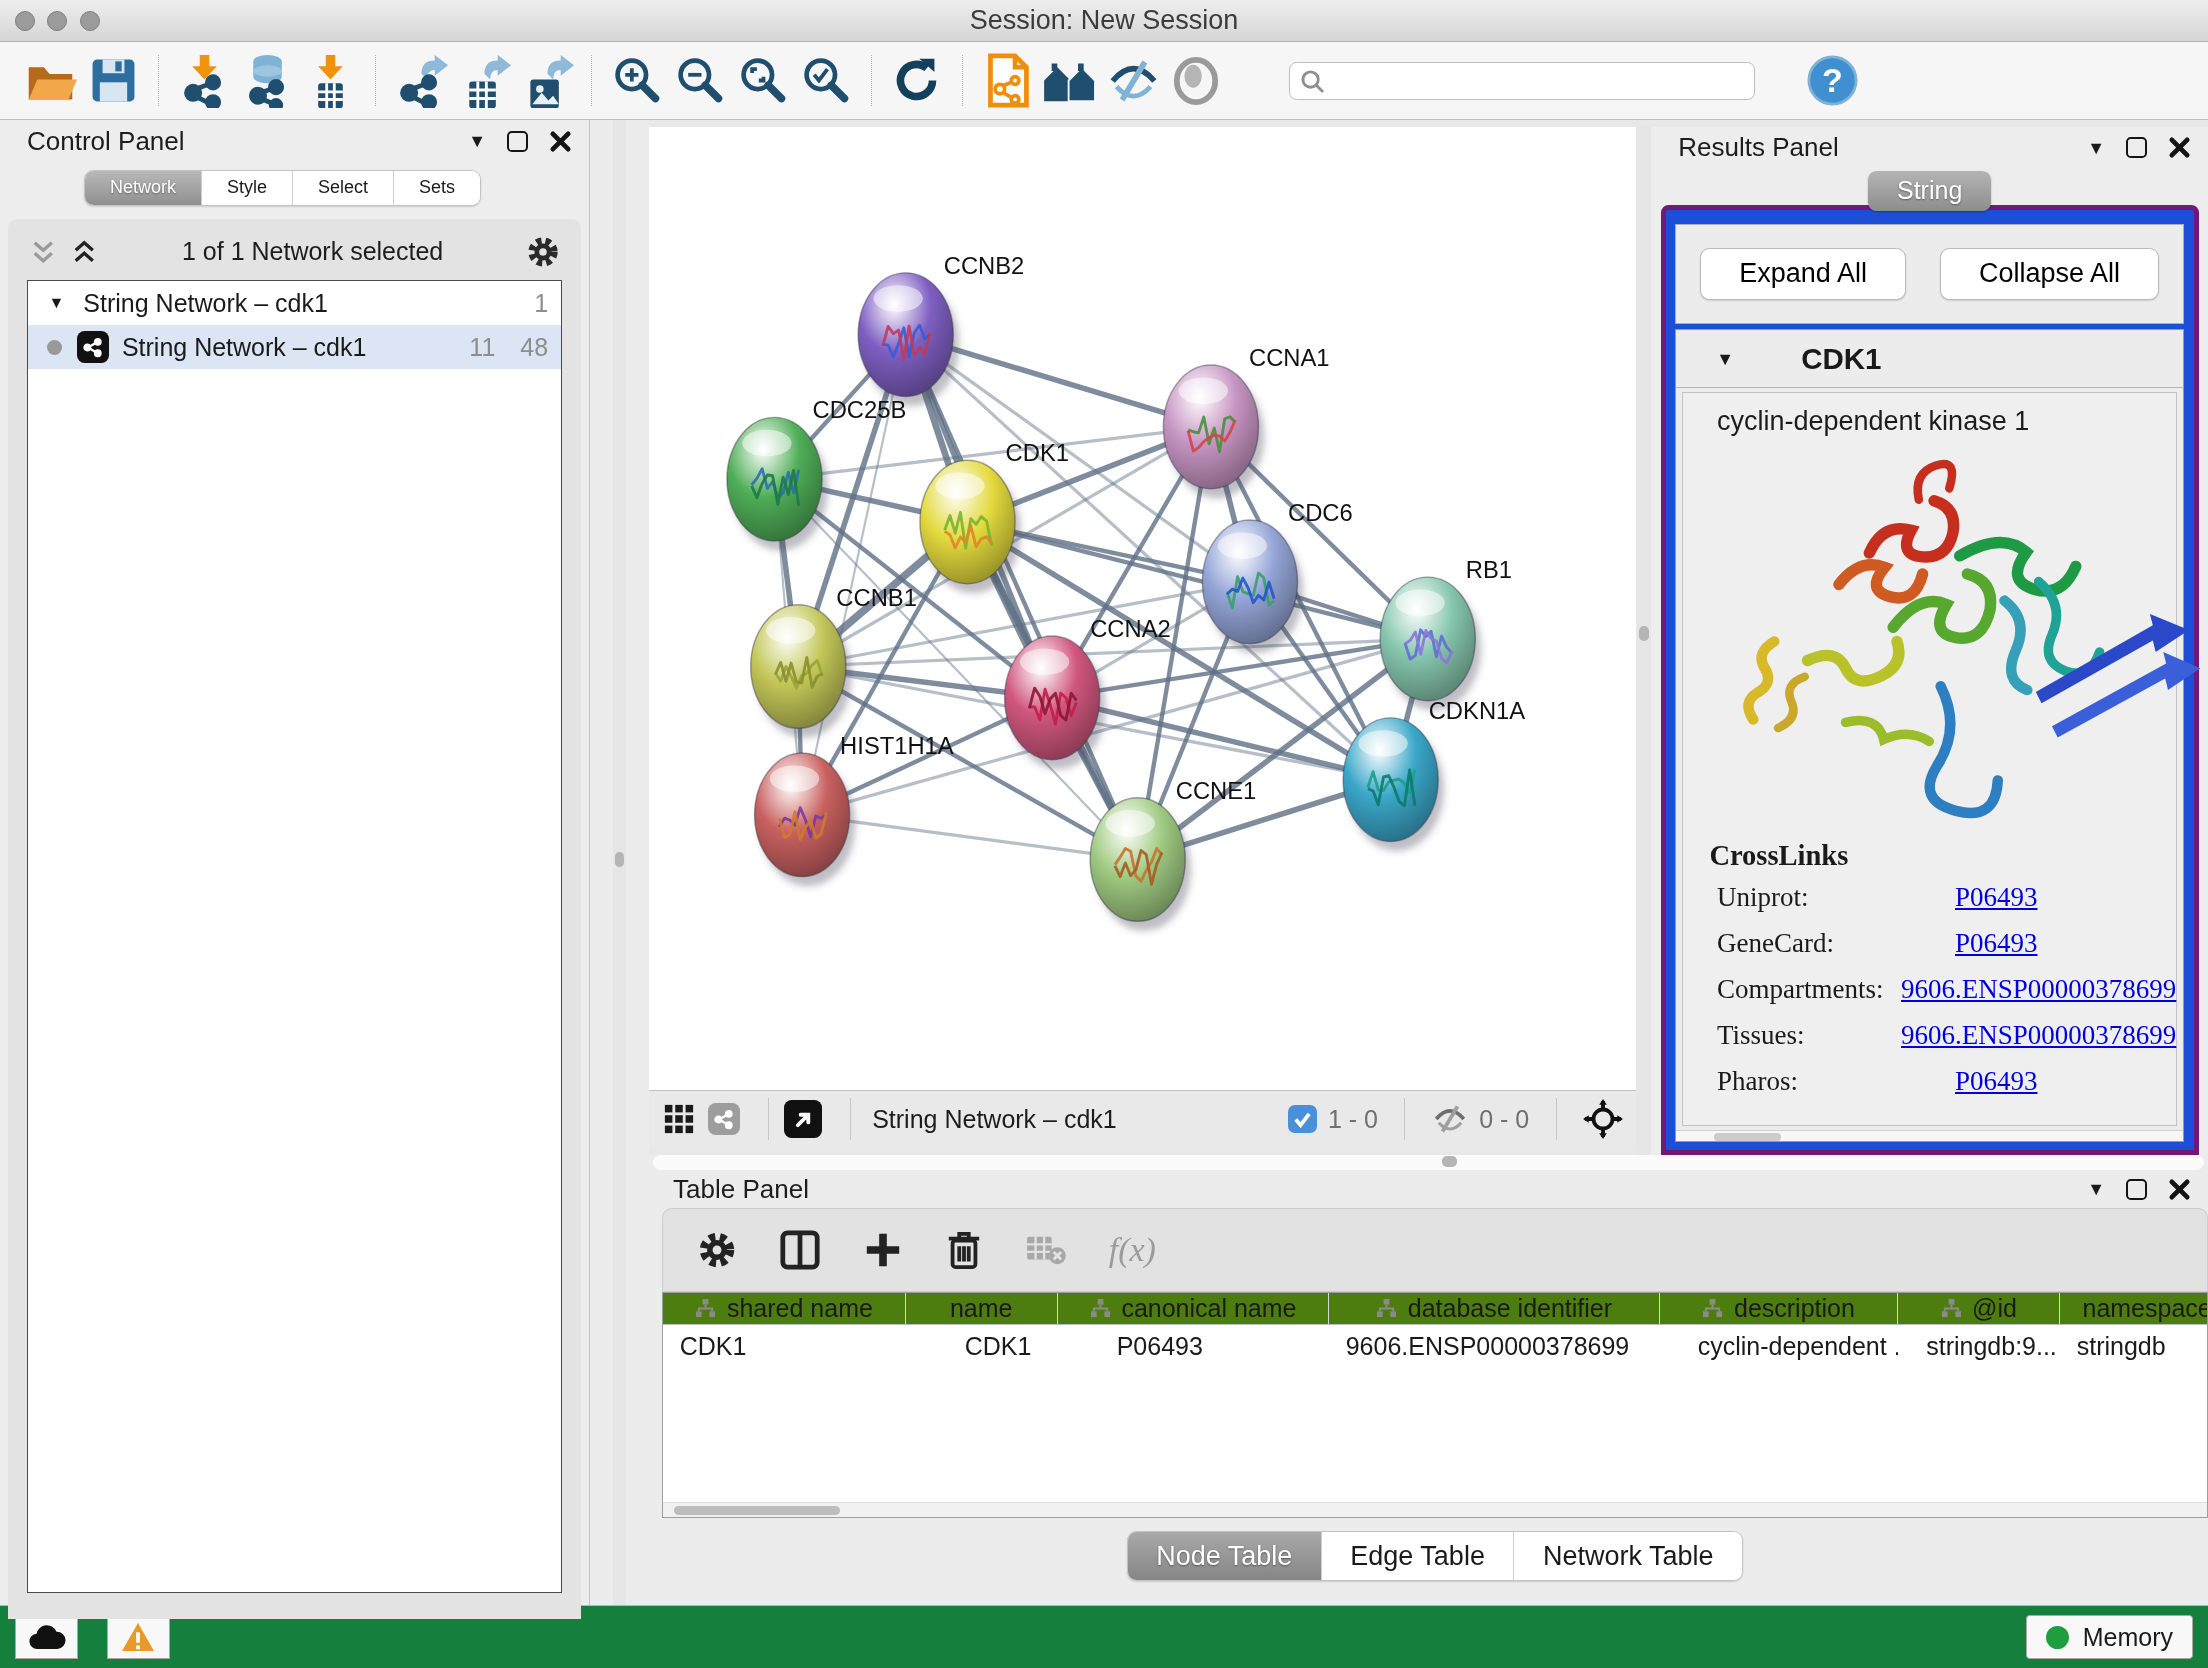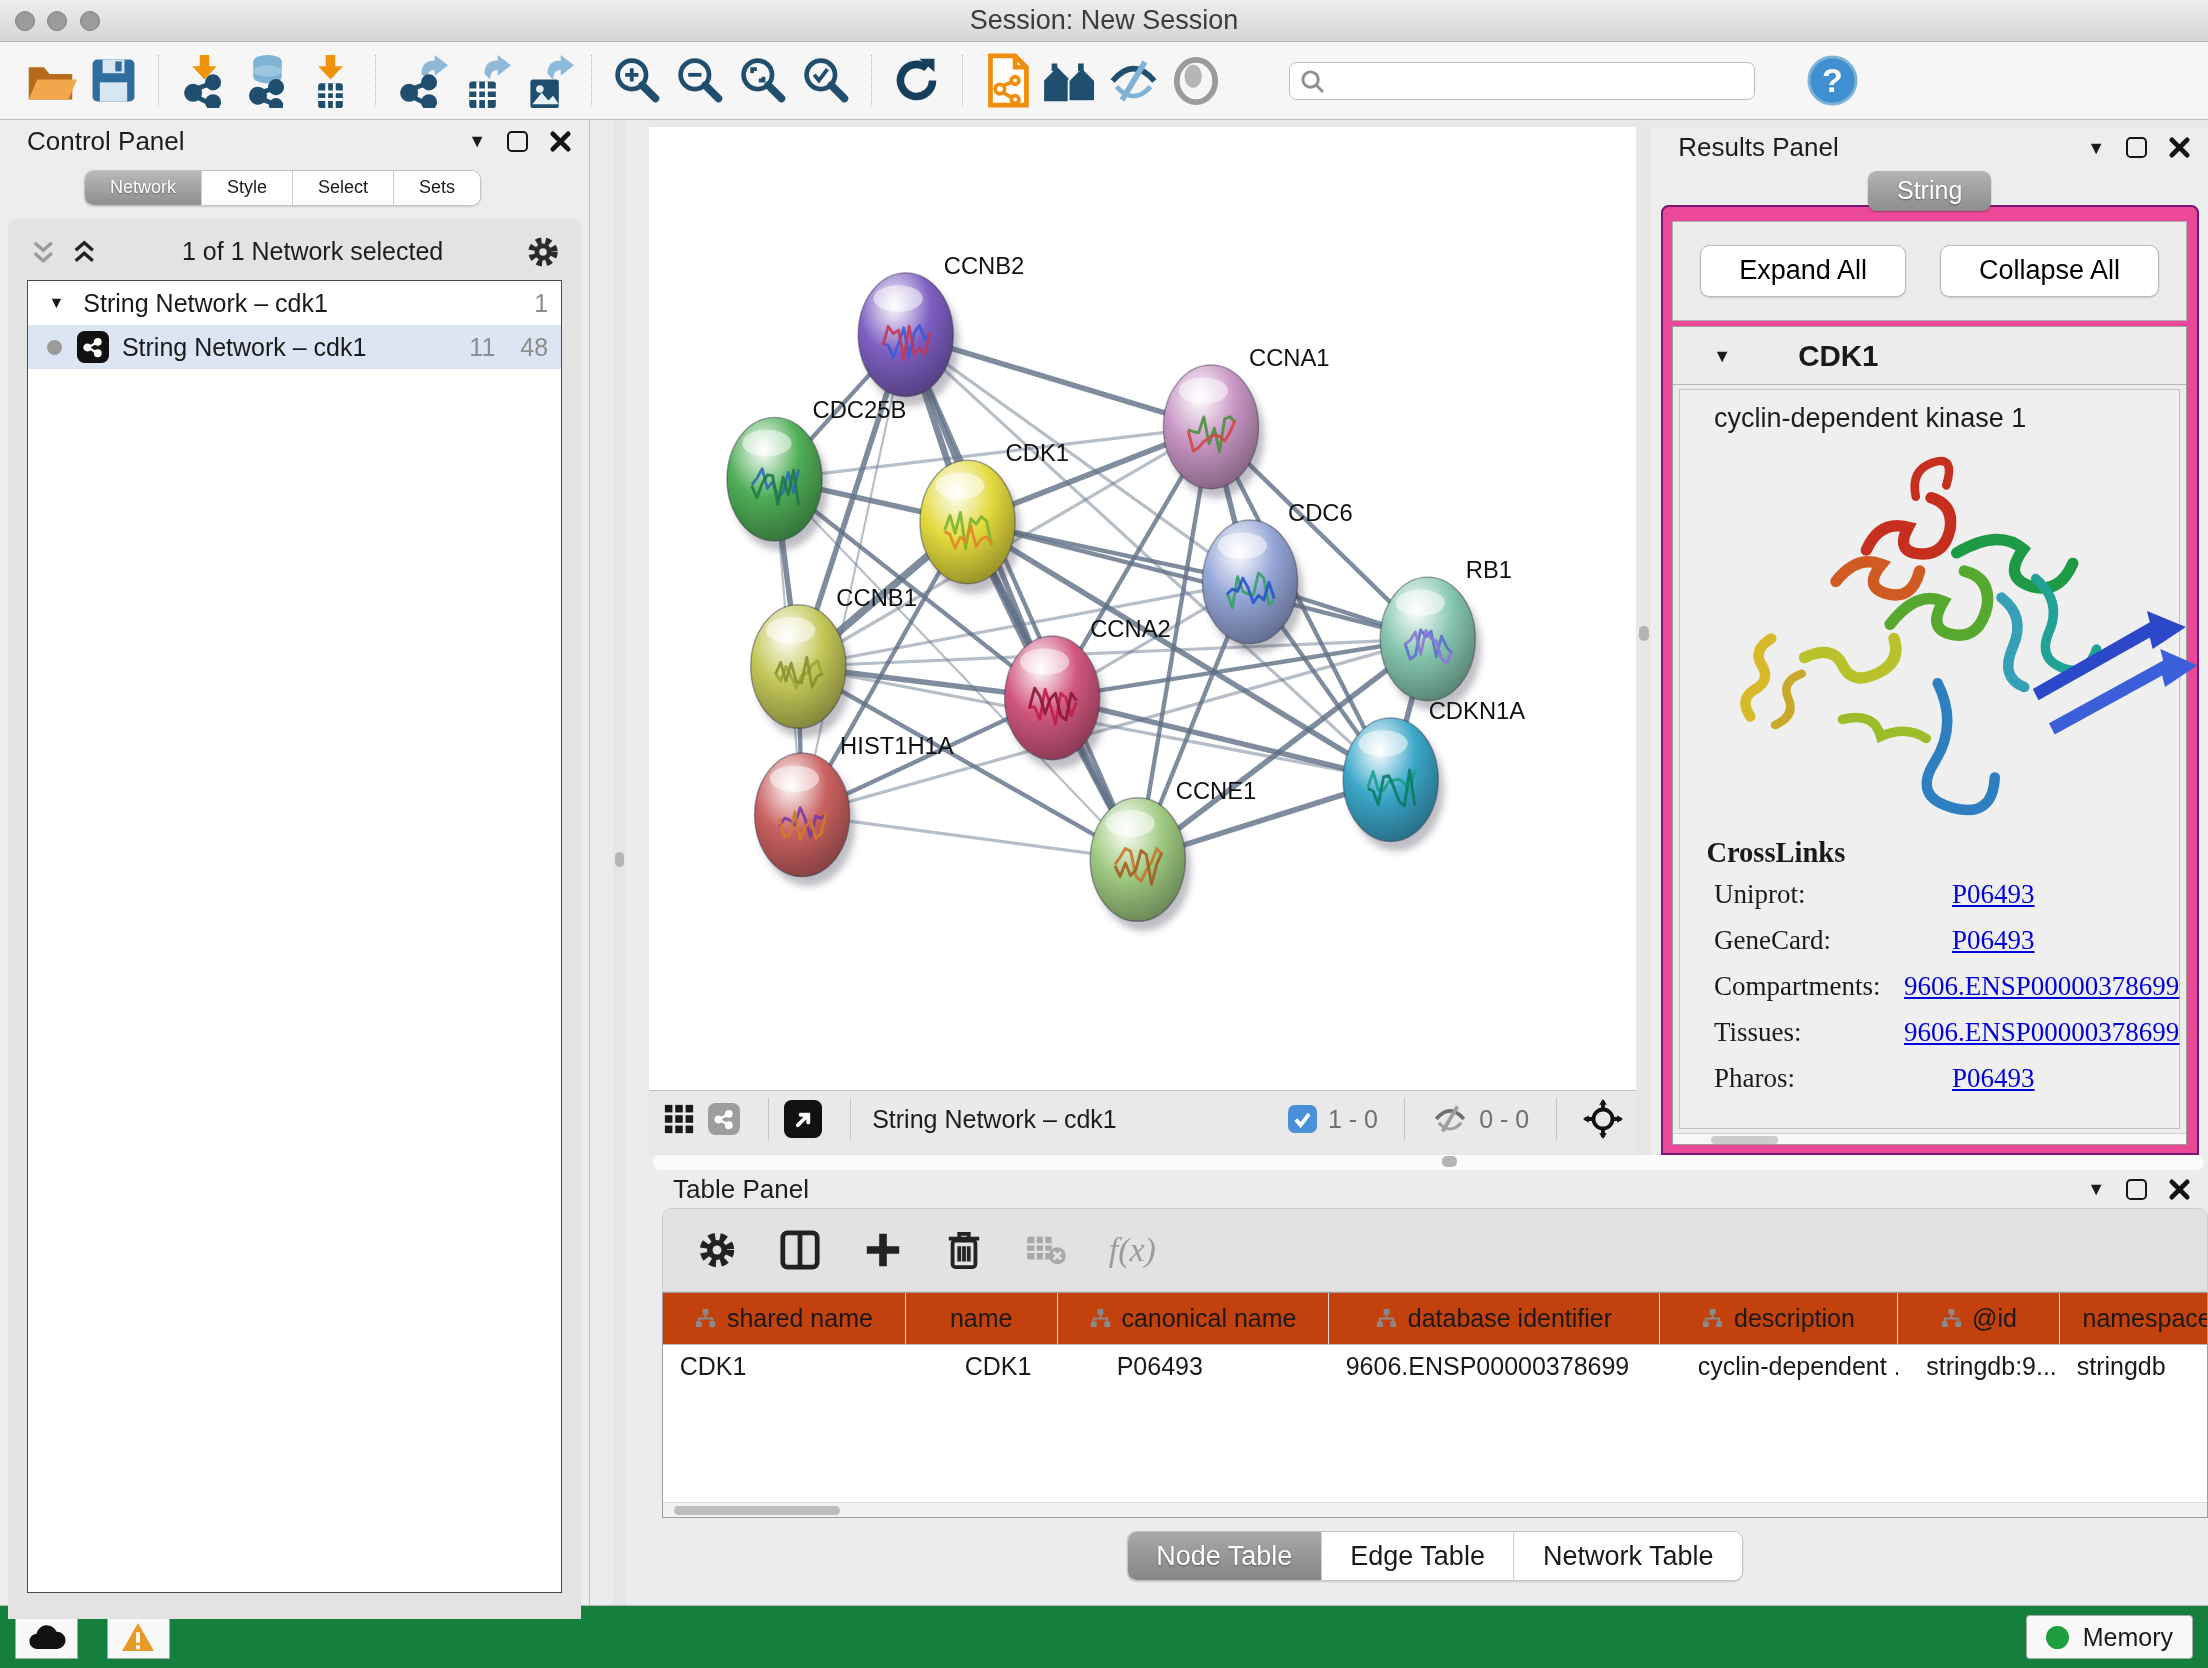--- a/index.html
+++ b/index.html
@@ -69,21 +69,21 @@
   .ckbox { width:28.5px; height:28.5px; background:#4a90d9; border-radius:6.7px; display:flex;
     align-items:center; justify-content:center; }
   .cbar-num { font-size:25px; color:#6f6f6f; }
   .midsplit { width:15px; flex:none; background:#e6e6e6; position:relative; }
 
   
   .rpanel { flex:1; background:#ededed; display:flex; flex-direction:column; min-width:0; }
   .rtab { align-self:center; margin-top:1.9px; background:linear-gradient(#b4b4b4,#8d8d8d);
     color:#fff; font-size:25px; padding:5.7px 28.5px; border-radius:8.6px; text-shadow:0 1px 1.9px rgba(0,0,0,.4);
     box-shadow:0 1px 1.9px rgba(0,0,0,.3); z-index:2; }
-  .rbody { margin:-5.7px 9.5px 0 9.5px; background:#ec4899; border:2px solid #701a75; border-radius:7.6px 7.6px 0 0;
+  .rbody { margin:-5.7px 9.5px 0 9.5px; background:#1d4ed8; border:5px solid #701a75; border-radius:7.6px 7.6px 0 0;
     flex:1; padding:13.3px 9.5px 7.6px 9.5px; display:flex; flex-direction:column; }
   .rbuttons { border:1px solid #adadad; background:#ececec; padding:23px 0; display:flex;
     justify-content:center; gap:34px; }
   .rbtn { background:#ffffff; border:1px solid #b9b9b9; border-radius:9.5px; font-size:27px;
     padding:9.5px 38px; box-shadow:0 1px 1.9px rgba(0,0,0,.15); }
   .rsection { border:1.9px solid #9b9b9b; margin-top:5.7px; flex:1; background:#ececec;
     display:flex; flex-direction:column; }
   .rsec-head { display:flex; align-items:center; padding:11.4px 0 11.4px 40px; gap:67px;
     border-bottom:1px solid #b5b5b5; }
   .rsec-title { font-size:29.5px; font-weight:bold; }
@@ -99,21 +99,21 @@
   .rscroll .thumb { position:absolute; left:38px; top:1.9px; width:67px; height:7.6px; background:#cccccc; border-radius:3.8px; }
 
   .hstrip { height:15px; background:#fbfbfb; border-radius:7.6px; margin:0 3.8px; position:relative; flex:none; }
 
   
   .tpanel { height:426px; flex:none; padding-left:12.4px; background:#ececec; position:relative; }
   .tpanel .phead { padding-left:11.4px; height:38px; }
   .ttoolbar { background:#e2e2e2; border:1px solid #cdcdcd; border-radius:9.5px 9.5px 0 0;
     height:84px; display:flex; align-items:center; gap:42px; padding-left:34px; }
   .tablebox { background:#ffffff; border:1px solid #9e9e9e; height:226px; display:flex; flex-direction:column; }
-  .thead { display:flex; background:#c2410c; border-bottom:1.9px solid #bdbdbd; height:52px; flex:none;text-align:center; }
+  .thead { display:flex; background:#4d7c0f; border-bottom:1.9px solid #bdbdbd; height:32px; flex:none;text-align:center; }
   .th { display:flex; align-items:center; justify-content:center; gap:9.5px; font-size:25px;
     border-right:1px solid #d7d7d7; overflow:hidden; white-space:nowrap; flex:none; }
   .trow { display:flex; height:42px; align-items:center; font-size:25px; flex:none; }
   .td { padding-left:17px; overflow:hidden; white-space:nowrap; flex:none; }
   .tscroll { margin-top:auto; height:15px; background:#f1f1f1; border-top:1px solid #dddddd; position:relative; }
   .tscroll .thumb { position:absolute; left:11.4px; top:2.9px; width:166px; height:9.5px; border-radius:4.8px; background:#bdbdbd; }
   .ttabs { display:flex; width:fit-content; margin:13.3px auto 0 auto; border-radius:9.5px; overflow:hidden;
     border:1px solid #c3c3c3; background:#ffffff; box-shadow:0 1px 1.9px rgba(0,0,0,.15); }
   .ttab { font-size:27px; padding:8.6px 28.5px; background:#ffffff; border-right:1px solid #cfcfcf; }
   .ttab:last-child { border-right:none; }

